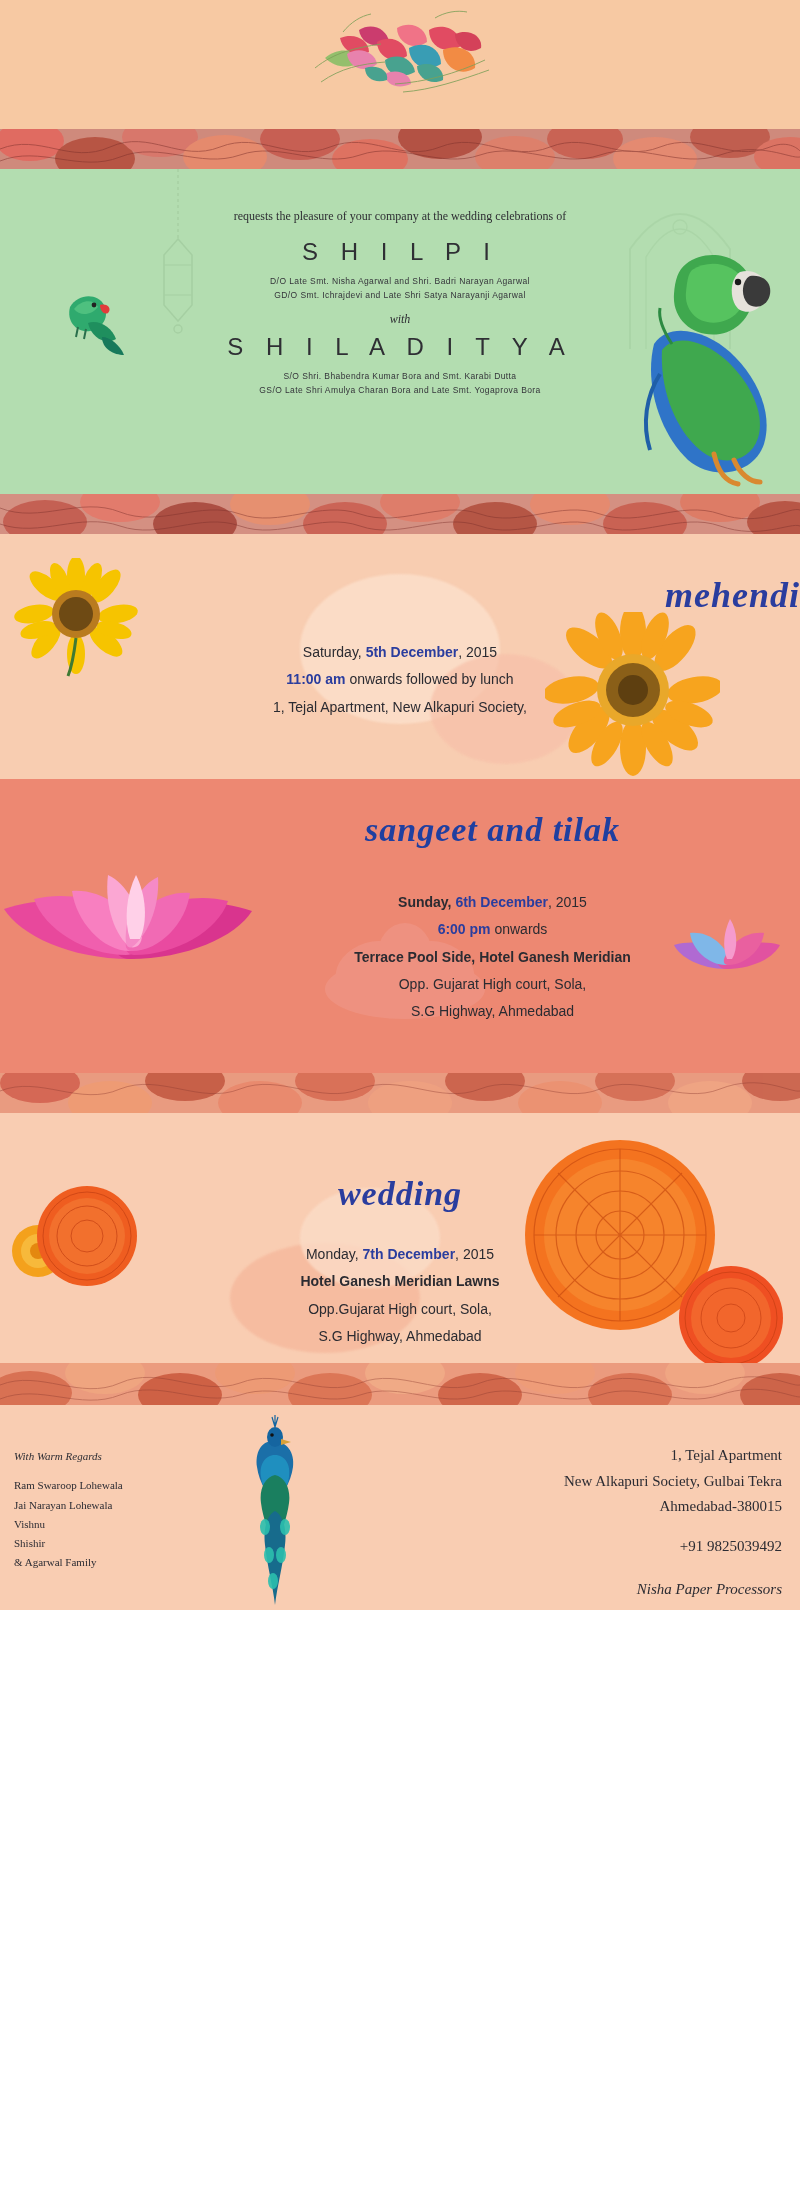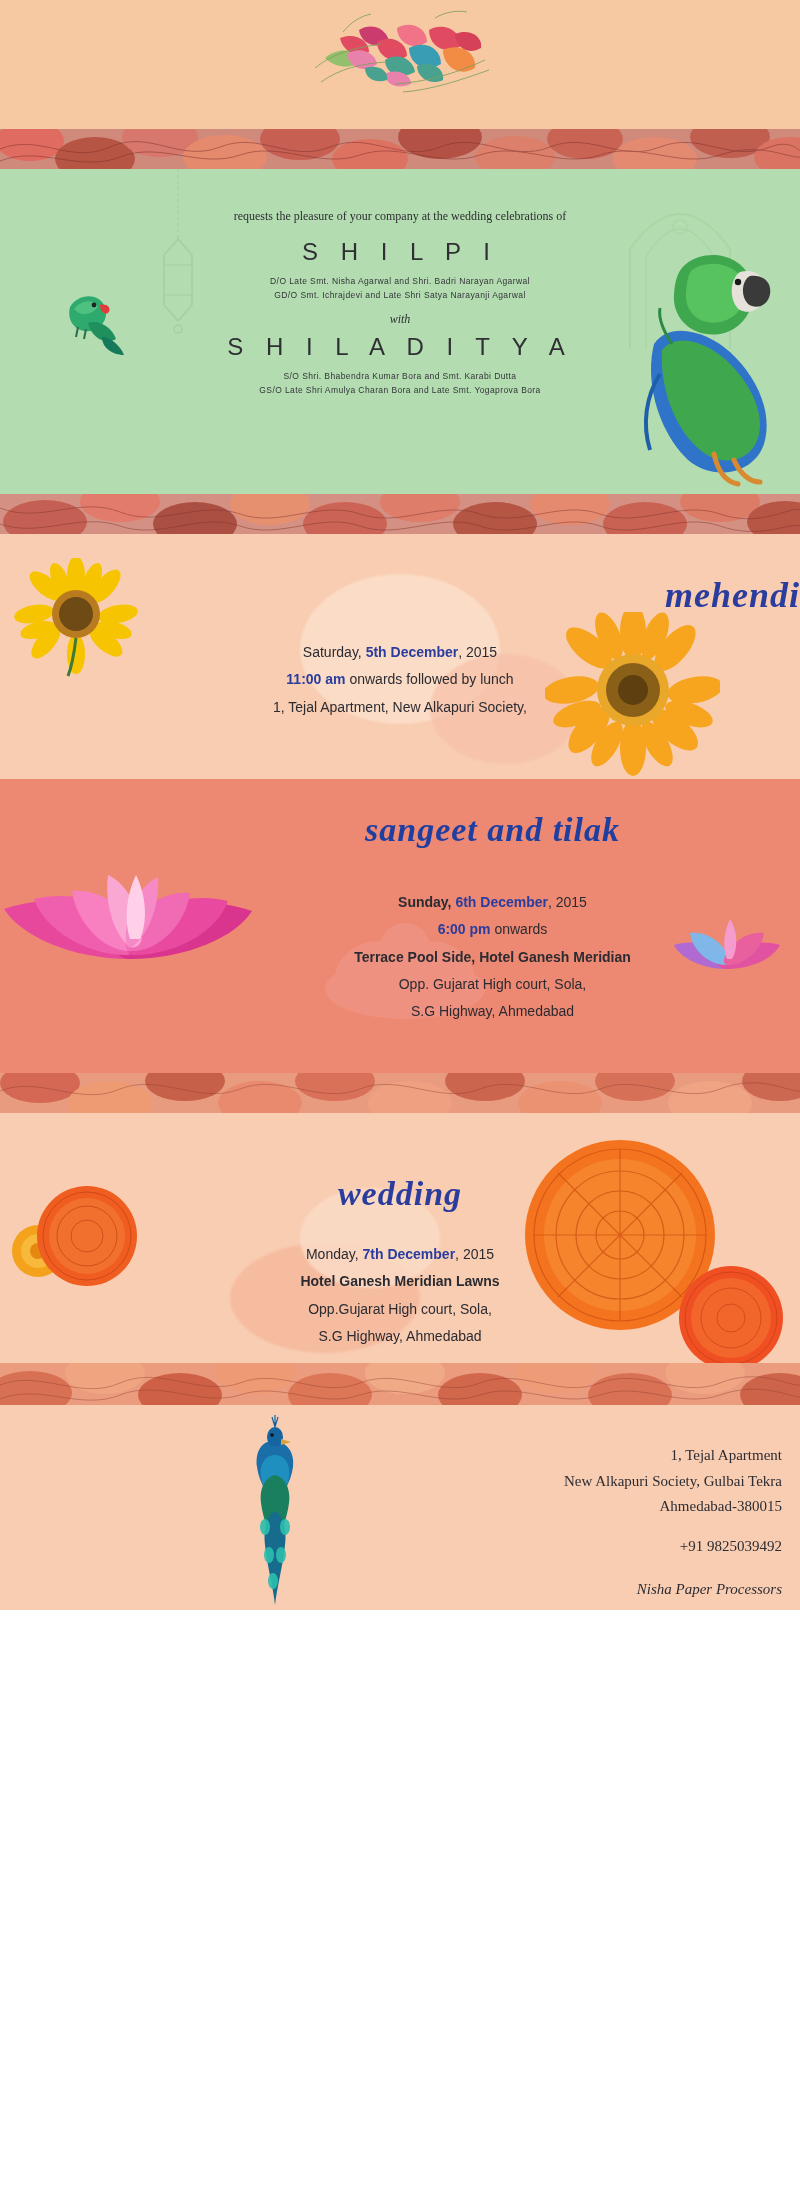--- a/index.html
+++ b/index.html
@@ -567,20 +567,28 @@
         <ellipse cx="780" cy="32" rx="40" ry="22" fill="#c85b40"></ellipse>
       </g>
       <g stroke="#8b3a2f" stroke-width="0.9" fill="none" opacity="0.45">
         <path d="M0 22 C40 6,80 38,120 20 C160 2,200 34,240 20 C280 4,320 36,360 20 C400 4,440 36,480 20 C520 4,560 36,600 20 C640 4,680 36,720 20 C760 4,790 24,800 22"></path>
         <path d="M0 36 C40 20,80 48,120 32 C160 16,200 44,240 32 C280 18,320 46,360 32 C400 18,440 46,480 32 C520 18,560 46,600 32 C640 18,680 46,720 32 C760 18,790 34,800 34"></path>
       </g>
     </svg>
   </div>
 
   <div class="sec-footer">
+    <div class="regards">
+      <div class="rg-title">With Warm Regards</div>
+      <div>Ram Swaroop Lohewala</div>
+      <div>Jai Narayan Lohewala</div>
+      <div>Vishnu</div>
+      <div>Shishir</div>
+      <div>&amp; Agarwal Family</div>
+    </div>
 
     <svg class="peacock" viewBox="0 0 120 195">
       <g>
         <path d="M58 26 C72 26,80 38,78 52 C76 68,66 80,60 96 C54 80,44 68,42 52 C40 38,46 26,58 26Z" fill="#1b6fa8"></path>
         <path d="M60 40 C70 40,76 50,74 62 C72 76,64 88,60 100 C56 88,48 76,46 62 C44 50,50 40,60 40Z" fill="#1f8fbf"></path>
         <path d="M60 60 C70 62,76 74,74 88 C72 104,64 124,60 140 C56 124,48 104,46 88 C44 74,50 62,60 60Z" fill="#1a7f5f"></path>
         <path d="M60 96 C68 100,72 114,70 130 C68 150,62 172,60 190 C58 172,52 150,50 130 C48 114,52 100,60 96Z" fill="#176b8c"></path>
         <g fill="#2bbfae" opacity=".9">
           <ellipse cx="50" cy="112" rx="5" ry="8"></ellipse>
             <ellipse cx="70" cy="112" rx="5" ry="8"></ellipse>

